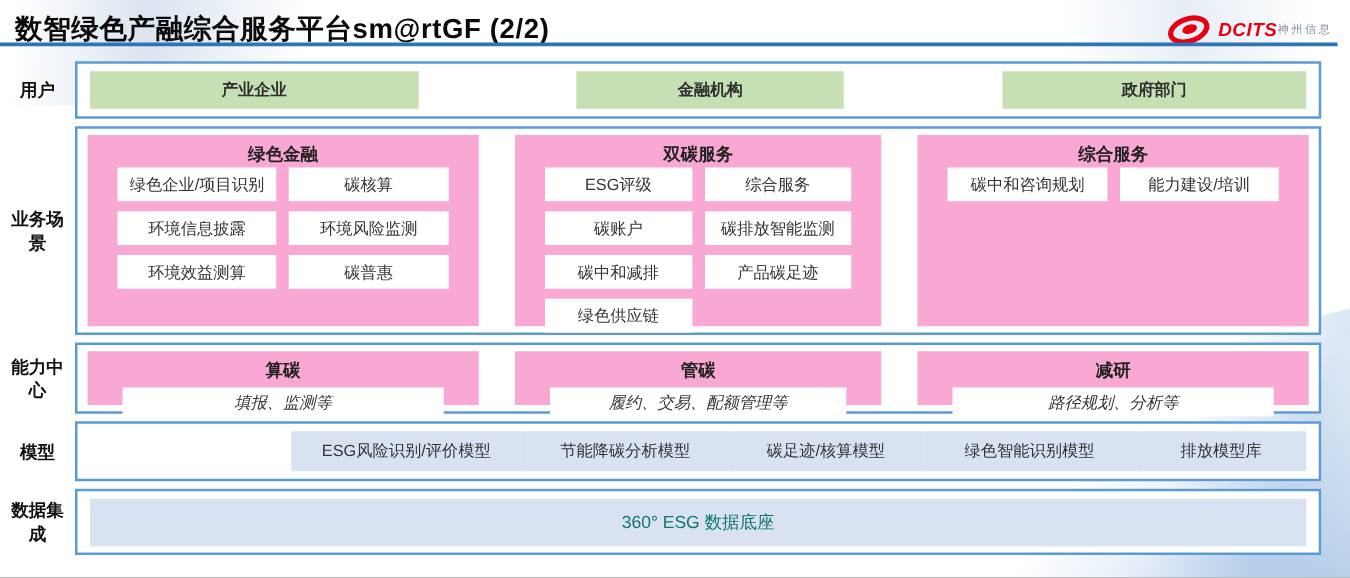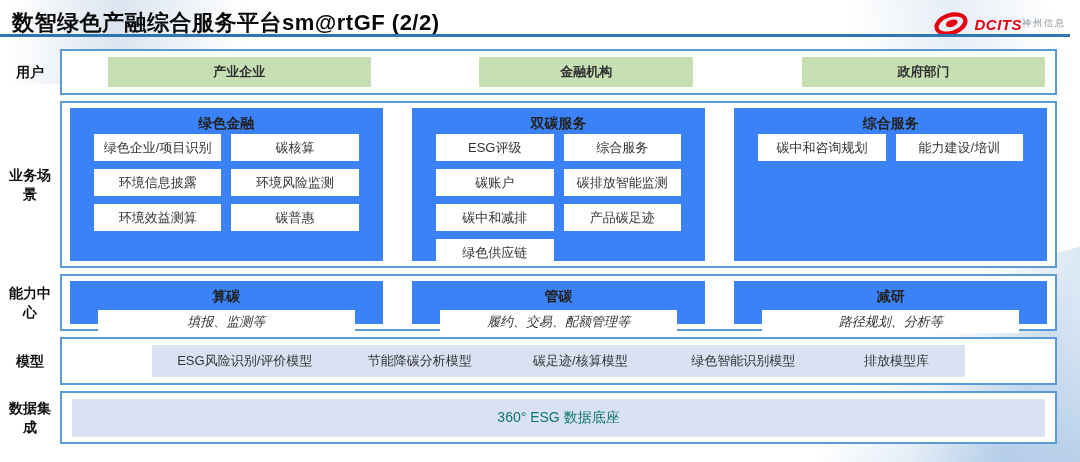--- a/index.html
+++ b/index.html
@@ -36,35 +36,35 @@
     grid-template-rows:46px 167px 57px 48px 53px; row-gap:6px;
     margin:12px 23px 0 0; }
   .rlabel { display:flex; align-items:center; justify-content:center; text-align:center;
     font-weight:bold; font-size:14px; color:#111; line-height:1.35; padding:0 8px; }
   .rowbox { border:2px solid #5B9BD5; background:#fff; }
 
   
   .users-row { display:flex; align-items:center; justify-content:space-between; padding:0 10px; }
   .btn-green { background:#C6E0B4; height:30px; display:flex; align-items:center; justify-content:center;
     font-size:13px; font-weight:bold; color:#2f2f2f; }
-  .btn-green.b1 { width:27%;margin-left:36px; } .btn-green.b2 { width:22%; } .btn-green.b3 { width:25%; }
+  .btn-green.b1 { width:27%; } .btn-green.b2 { width:22%; } .btn-green.b3 { width:25%; }
 
   
   .panel-row { display:flex; justify-content:space-between; padding:5px 8px; }
-  .panel { background:#3b82f6; width:32%; padding:4px 24px 6px; }
+  .panel { background:#f9a8d4; width:32%; padding:4px 24px 6px; }
   .panel.mid { width:30%; }
   .panel-title { text-align:center; font-size:14px; font-weight:bold; color:#222; height:22px; line-height:22px; }
   .items { display:grid; grid-template-columns:1fr 1fr; column-gap:10px; row-gap:8px; }
   .item { background:#fff; height:27px; display:flex; align-items:center; justify-content:center;
     font-size:13px; color:#333; white-space:nowrap; }
   .cap-desc { background:#fff; height:23px; margin:3px 4px 0; display:flex; align-items:center; justify-content:center;
     font-size:13px; font-style:italic; color:#333; }
 
   
-  .models-row { display:flex; align-items:center; justify-content:center; padding:0 10px; }
+  .models-row { display:flex; align-items:center; justify-content:flex-end; padding:0 10px; }
   .model-box { background:#D9E2F3; height:32px; display:flex; align-items:center; justify-content:center;
     font-size:13px; color:#333; white-space:nowrap; }
   .model-box.m1 { width:19%; } .model-box.m2 { width:17%; } .model-box.m3 { width:16%; }
   .model-box.m4 { width:17.5%; } .model-box.m5 { width:14%; }
 
   
   .data-row { display:flex; align-items:center; padding:0 10px; }
   .data-bar { background:#D9E2F3; height:38px; width:100%; display:flex; align-items:center; justify-content:center;
     font-size:14px; color:#0f766e; }
 </style>

